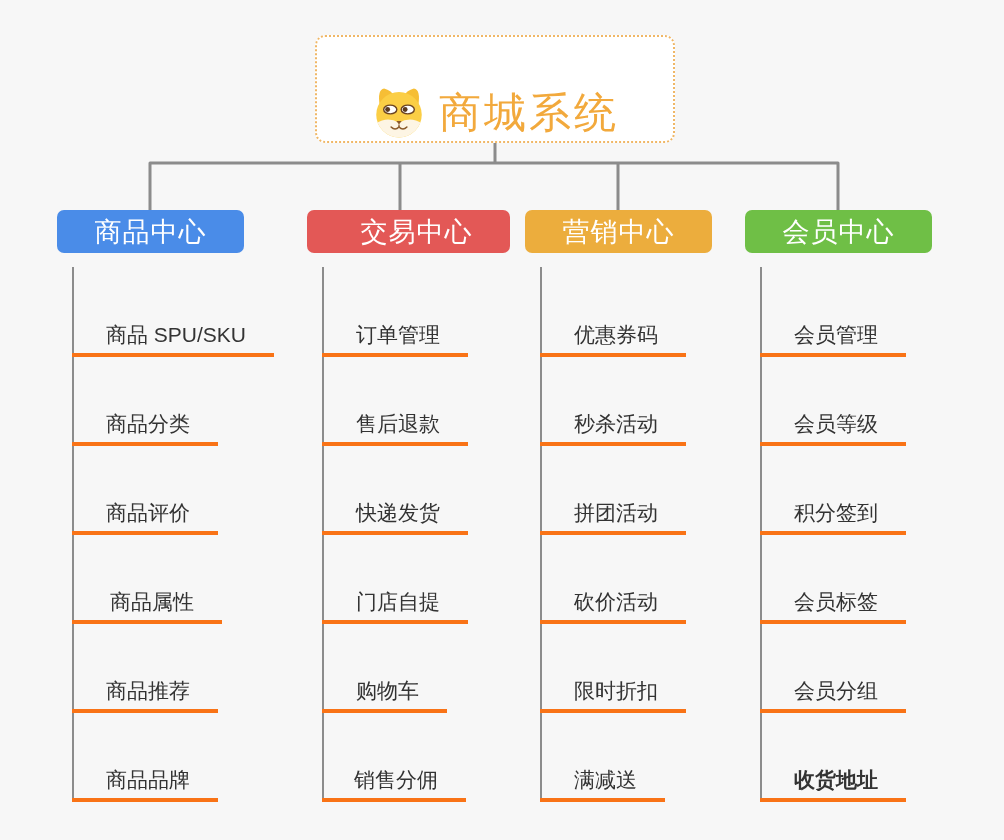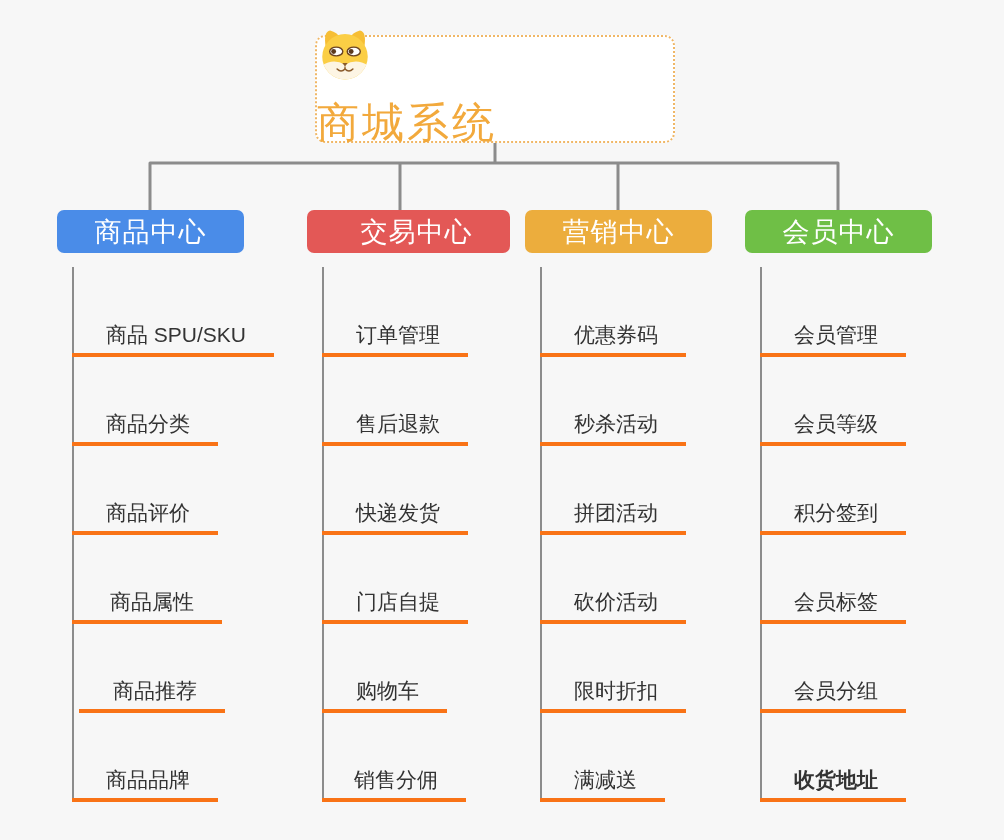--- a/index.html
+++ b/index.html
@@ -24,25 +24,24 @@
     position: absolute;
     left: 315px;
     top: 35px;
     width: 360px;
     height: 108px;
     background: #FFFFFF;
     border: 2px dotted #F0B766;
     border-radius: 10px;
     box-sizing: border-box;
     display: flex;
-    align-items: flex-start;
+    align-items: flex-end;
     justify-content: center;
     gap: 12px;
     cursor: pointer;
-    flex-direction: column;
   }
   .root-icon {
     width: 56px;
     height: 56px;
     display: inline-block;
     flex: 0 0 auto;
   }
   .root-title {
     font-size: 42px;
     color: #F2A93C;
@@ -117,21 +116,21 @@
 
   <div id="branches">
       <div class="branch-node" style="left: 57px; top: 210px; background: rgb(74, 140, 232);">
         <span class="branch-label">商品中心</span>
       </div>
       <div class="trunk-line" style="left: 72px; top: 267px; height: 533px;"></div>
       <div class="leaf-item" style="left: 72px; top: 317px;">商品 SPU/SKU</div>
       <div class="leaf-item" style="left: 72px; top: 406px;">商品分类</div>
       <div class="leaf-item" style="left: 72px; top: 495px;">商品评价</div>
       <div class="leaf-item" style="left: 72px; top: 584px; padding-left: 38px;">商品属性</div>
-      <div class="leaf-item" style="left: 79px; top: 673px;">商品推荐</div>
+      <div class="leaf-item" style="left: 72px; top: 673px;">商品推荐</div>
       <div class="leaf-item" style="left: 72px; top: 762px;">商品品牌</div>
       <div class="branch-node" style="left: 307px; top: 210px; background: rgb(227, 88, 86); padding-left: 16px;">
         <span class="branch-label">交易中心</span>
       </div>
       <div class="trunk-line" style="left: 322px; top: 267px; height: 533px;"></div>
       <div class="leaf-item" style="left: 322px; top: 317px;">订单管理</div>
       <div class="leaf-item" style="left: 322px; top: 406px;">售后退款</div>
       <div class="leaf-item" style="left: 322px; top: 495px;">快递发货</div>
       <div class="leaf-item" style="left: 322px; top: 584px;">门店自提</div>
       <div class="leaf-item" style="left: 322px; top: 673px;">购物车</div>

